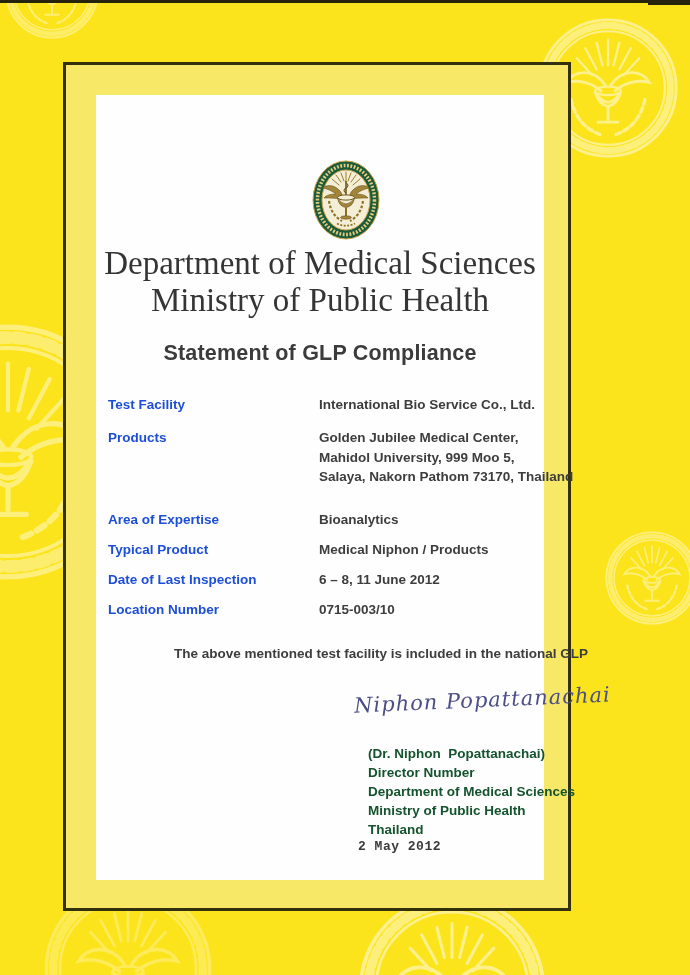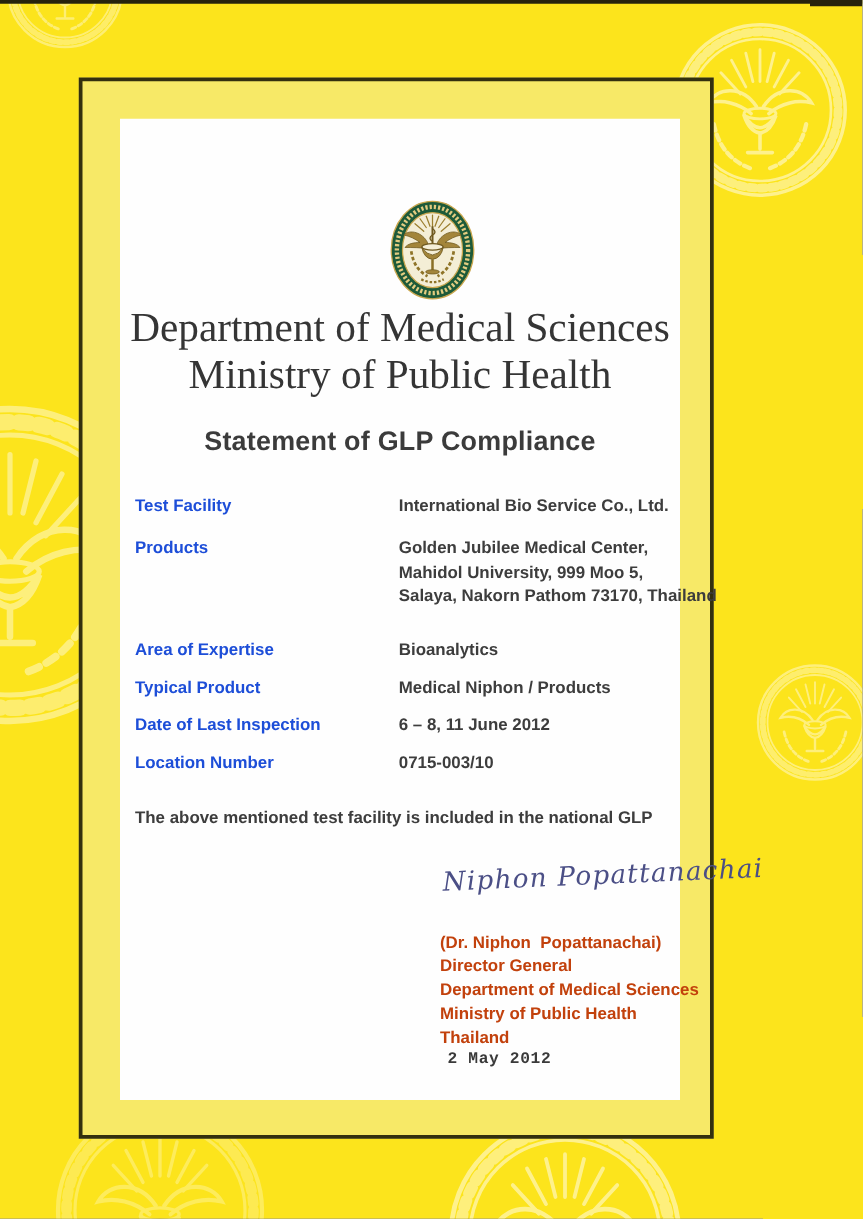--- a/index.html
+++ b/index.html
@@ -25,28 +25,28 @@
   
   .row{position:absolute;left:0;right:0;}
   .lab{position:absolute;left:12px;width:205px;
        font:700 13.5px/19.5px "Liberation Sans",sans-serif;color:#1d4ed8;}
   .val{position:absolute;left:223px;width:278px;
        font:700 13.5px/19.5px "Liberation Sans",sans-serif;color:#3d3d3d;}
   .val span{display:block;}
   
   .para{position:absolute;left:12px;top:549px;width:480px;
         font:700 13.5px/20.5px "Liberation Sans",sans-serif;color:#3d3d3d;}
-  .para span{display:block;}
+  .para span{display:block;text-align:right;}
   
   .sig{position:absolute;left:258px;top:592px;width:260px;
        font:italic 400 21px/26px "DejaVu Serif",serif;color:#4b4f86;
        transform:rotate(-2.5deg);letter-spacing:1px;white-space:nowrap;}
   
-  .signatory{position:absolute;left:256px;top:649px;
-       font:700 13.5px/19px "Liberation Sans",sans-serif;color:#c2410c;}
+  .signatory{position:absolute;left:272px;top:649px;
+       font:700 13.5px/19px "Liberation Sans",sans-serif;color:#14532d;}
   .signatory span{display:block;white-space:pre;}
   
   .issue-date{position:absolute;left:262px;top:744px;
        font:700 13px/16px "Liberation Mono","DejaVu Sans Mono",monospace;
        color:#3a3a3a;letter-spacing:.5px;white-space:pre;}
 </style>
 </head>
 <body>
 
 <div id="stage">
@@ -139,21 +139,21 @@
       </div>
 
       <div class="para">
         <span>The above mentioned test facility is included in the national GLP</span>
       </div>
 
       <div class="sig">Niphon Popattanachai</div>
 
       <div class="signatory">
         <span>(Dr. Niphon  Popattanachai)</span>
-        <span>Director General</span>
+        <span>Director Number</span>
         <span>Department of Medical Sciences</span>
         <span>Ministry of Public Health</span>
         <span>Thailand</span>
       </div>
 
       <div class="issue-date">2 May 2012</div>
 
     </div>
   </div>
 </div>

